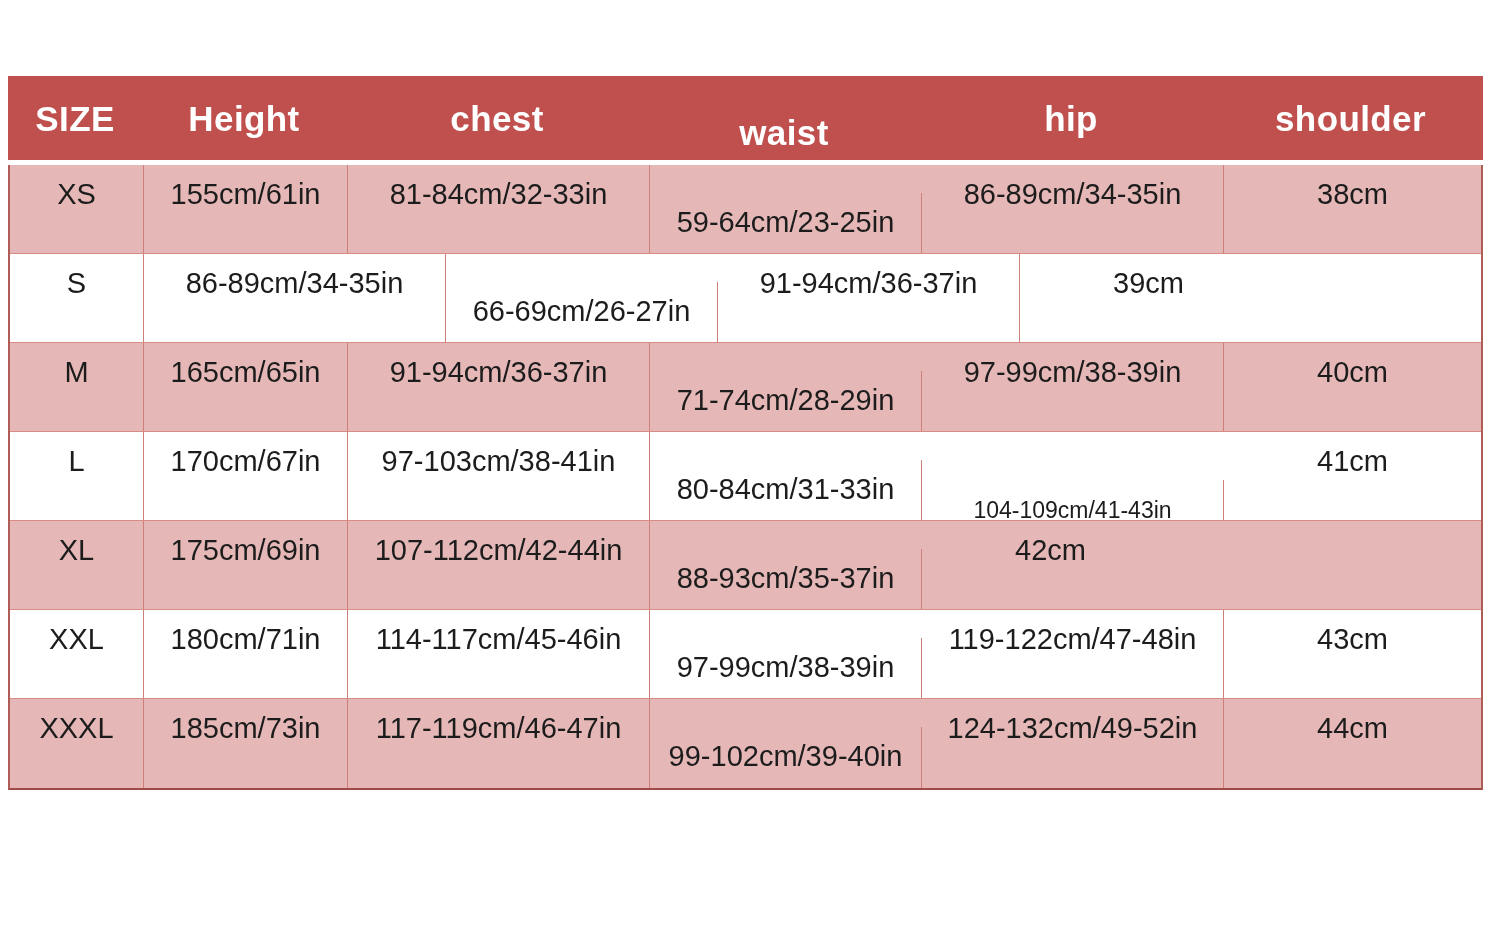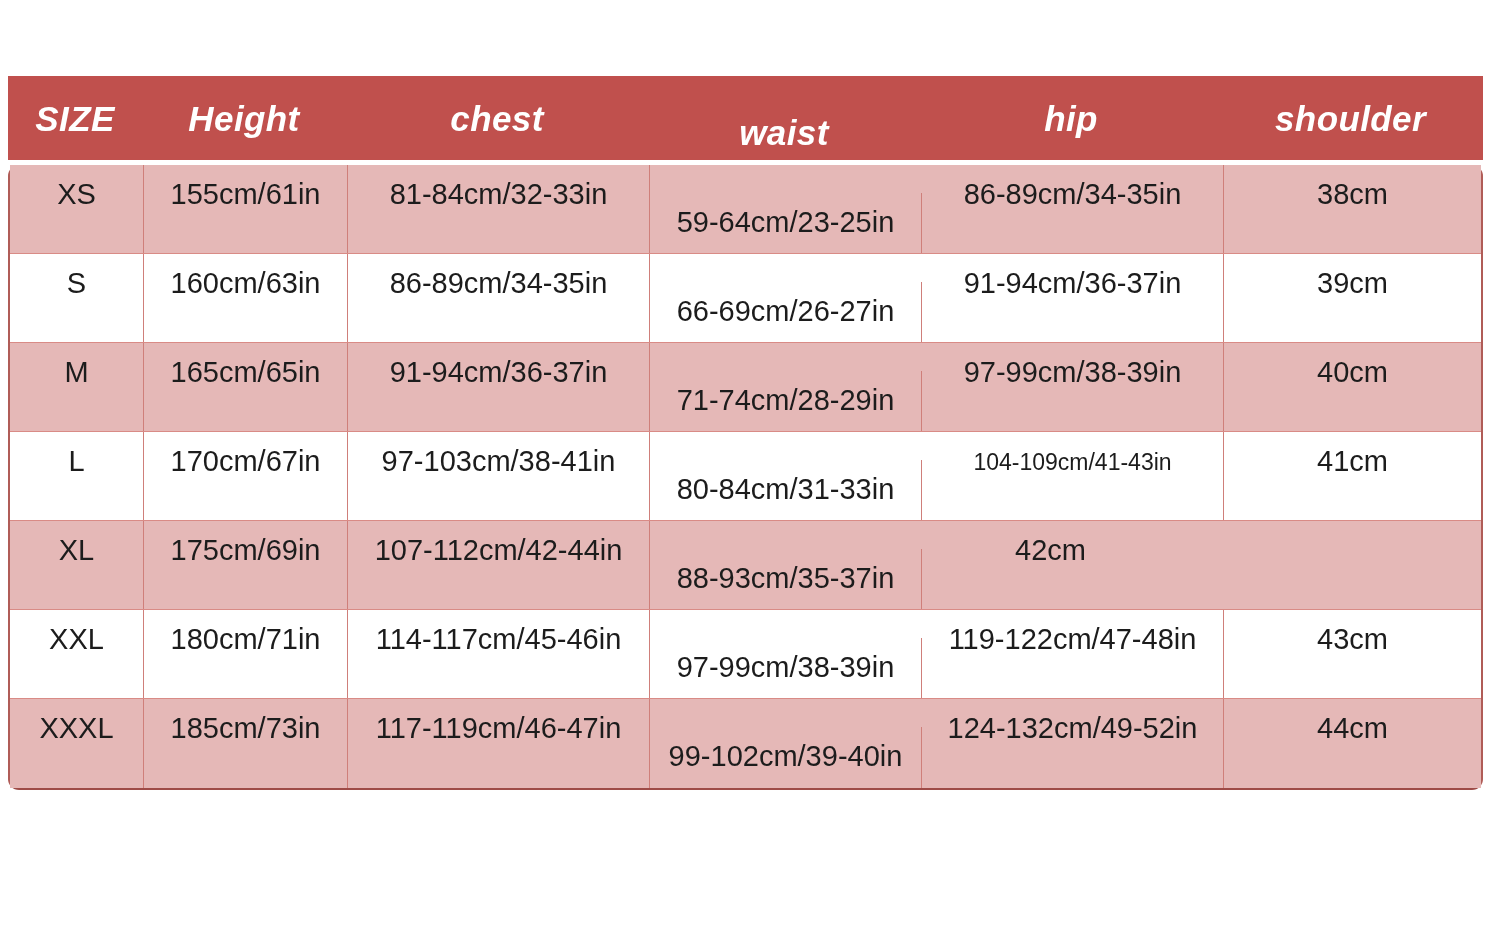--- a/index.html
+++ b/index.html
@@ -40,36 +40,34 @@
   }
   .chart-header .cell {
     color: #ffffff;
     font-weight: bold;
     font-size: 35px;
     text-align: center;
     letter-spacing: 0.4px;
     white-space: nowrap;
     box-sizing: border-box;
     line-height: 1;
-    font-style: italic;
   }
 
   
   .header-gap {
     height: 5px;
     background: #ffffff;
   }
 
   
   .chart-body {
     border-left: 2px solid #b05c57;
     border-right: 2px solid #b05c57;
     border-bottom: 2px solid #9e4b47;
     box-sizing: border-box;
-    border-radius: 11px;
   }
 
   .chart-row {
     display: flex;
     height: 89px;
     box-sizing: border-box;
     border-bottom: 1.5px solid #d98b86;
   }
   .chart-row:last-child {
     border-bottom: none;
@@ -93,20 +91,21 @@
     overflow: hidden;
   }
   .chart-row .cell:last-child {
     border-right: none;
   }
 
   
   .chart-row .cell.small {
     font-size: 23px;
     padding-top: 19px;
+    margin-top: 48px;
   }
 
   
   .col-size     { width: 134px; }
   .col-height   { width: 204px; }
   .col-chest    { width: 302px; }
   .col-waist    { width: 272px; margin-top: 28px; }
   .col-hip      { width: 302px; }
   .col-shoulder { width: 257px; }
 </style>
@@ -134,21 +133,20 @@
         <div class="cell col-size">XS</div>
         <div class="cell col-height">155cm/61in</div>
         <div class="cell col-chest">81-84cm/32-33in</div>
         <div class="cell col-waist">59-64cm/23-25in</div>
         <div class="cell col-hip">86-89cm/34-35in</div>
         <div class="cell col-shoulder">38cm</div>
       </div>
 
       <div class="chart-row plain">
         <div class="cell col-size">S</div>
-        <div class="cell col-height">160cm/63in</div>
         <div class="cell col-chest">86-89cm/34-35in</div>
         <div class="cell col-waist">66-69cm/26-27in</div>
         <div class="cell col-hip">91-94cm/36-37in</div>
         <div class="cell col-shoulder">39cm</div>
       </div>
 
       <div class="chart-row shaded">
         <div class="cell col-size">M</div>
         <div class="cell col-height">165cm/65in</div>
         <div class="cell col-chest">91-94cm/36-37in</div>

